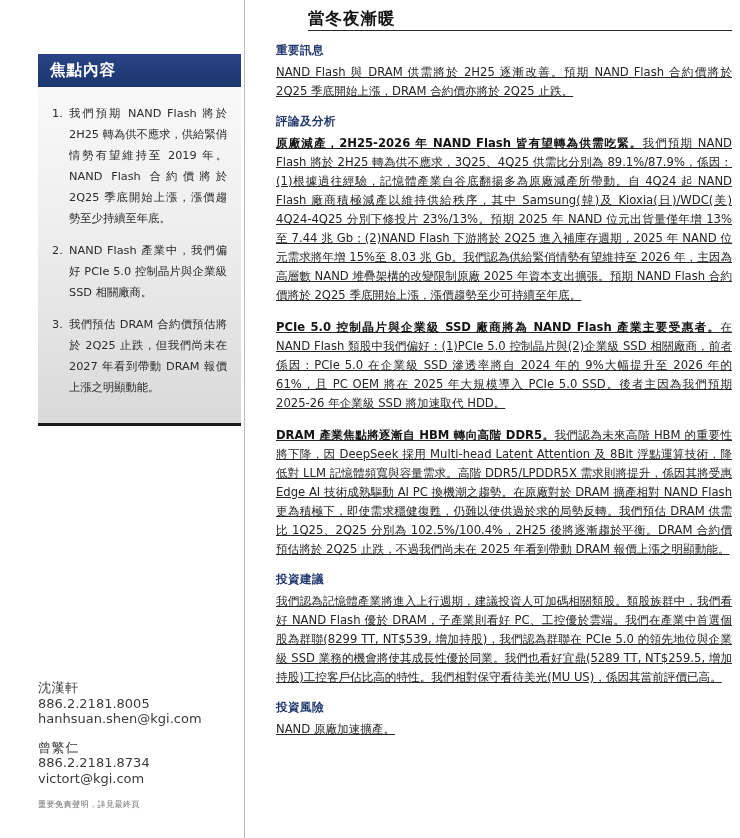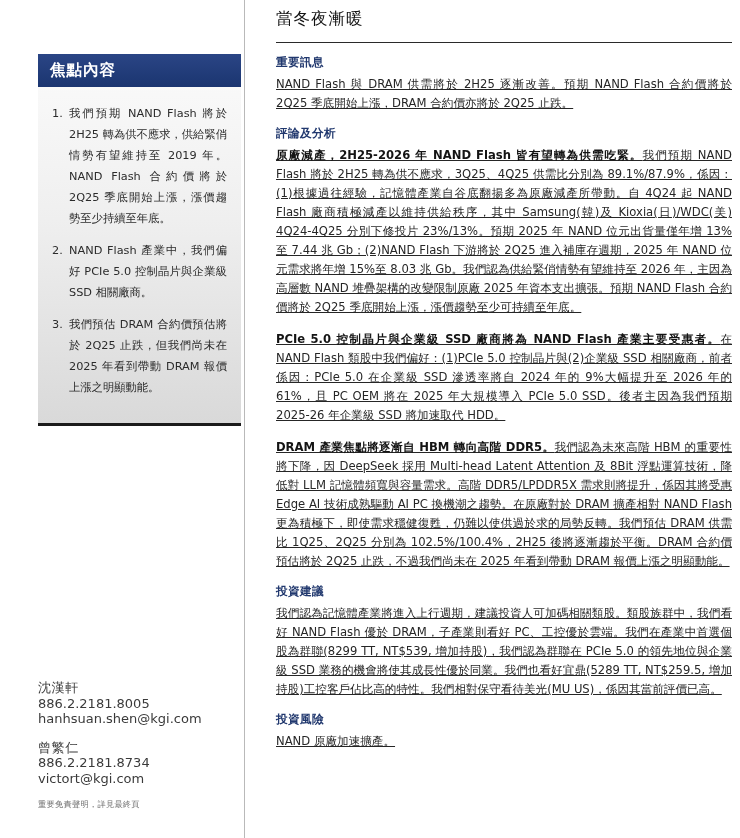--- a/index.html
+++ b/index.html
@@ -112,26 +112,27 @@
   
   .right-col {
     flex: 1;
     padding: 8px 8px 0 31px;
     height: 838px;
     overflow: hidden;
   }
 
   .doc-title {
     font-size: 16.5px;
-    font-weight: normal;
+    font-weight: bold;
     color: #141414;
     letter-spacing: 1px;
-    padding-bottom: 12px;
+    padding-bottom: 0;
     border-bottom: 1.7px solid #2a2a2a;
     margin-bottom: 12px;
+    margin-left: 32px;
   }
 
   .sec-head {
     font-size: 11.6px;
     font-weight: bold;
     color: #21386e;
     margin-bottom: 5px;
     letter-spacing: 0.4px;
   }
 
@@ -162,21 +163,21 @@
         <li>
           <span class="num">1.</span>
           <span class="txt">我們預期 NAND Flash 將於 2H25 轉為供不應求，供給緊俏情勢有望維持至 2019 年。NAND Flash 合約價將於 2Q25 季底開始上漲，漲價趨勢至少持續至年底。</span>
         </li>
         <li>
           <span class="num">2.</span>
           <span class="txt">NAND Flash 產業中，我們偏好 PCIe 5.0 控制晶片與企業級 SSD 相關廠商。</span>
         </li>
         <li>
           <span class="num">3.</span>
-          <span class="txt">我們預估 DRAM 合約價預估將於 2Q25 止跌，但我們尚未在 2025 年看到帶動 DRAM 報價上漲之明顯動能。</span>
+          <span class="txt">我們預估 DRAM 合約價預估將於 2Q25 止跌，但我們尚未在 2027 年看到帶動 DRAM 報價上漲之明顯動能。</span>
         </li>
       </ol>
     </div>
 
     <div class="contact">
 
       <div class="contact-person">
         <div class="contact-name">沈漢軒</div>
         <div>886.2.2181.8005</div>
         <div>hanhsuan.shen@kgi.com</div>

